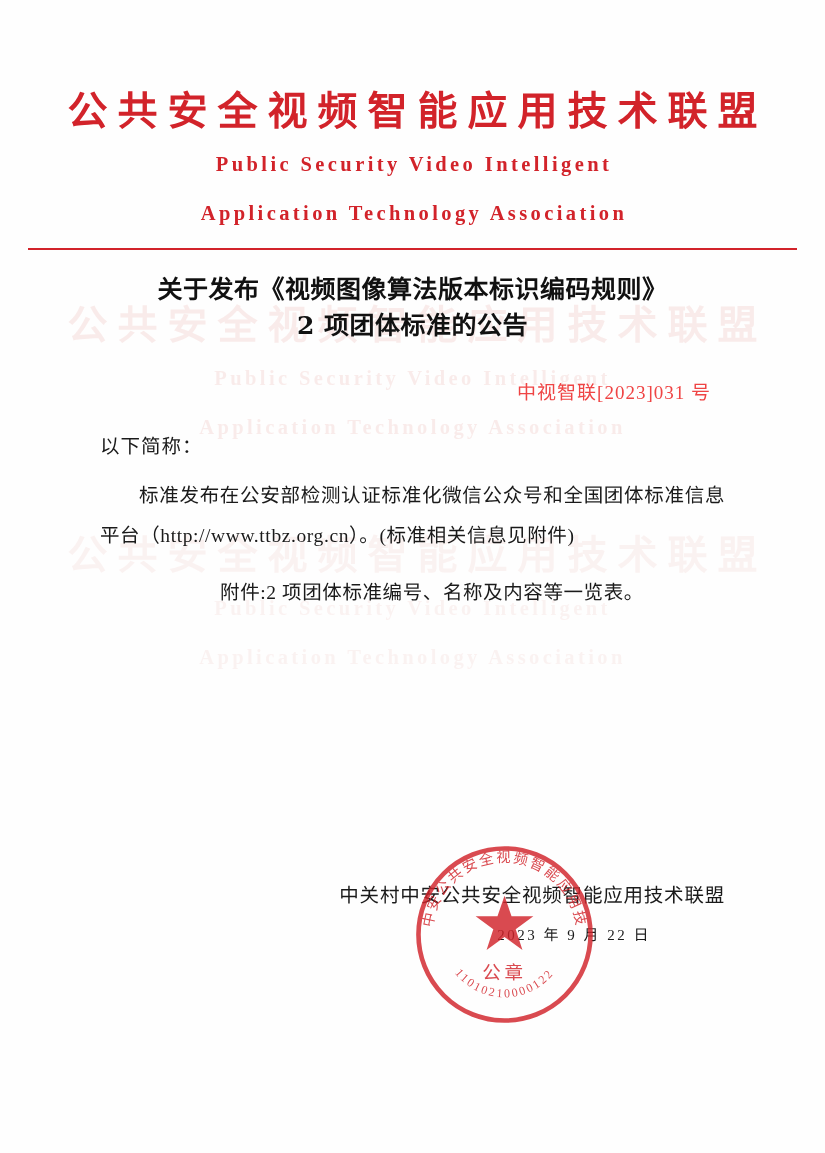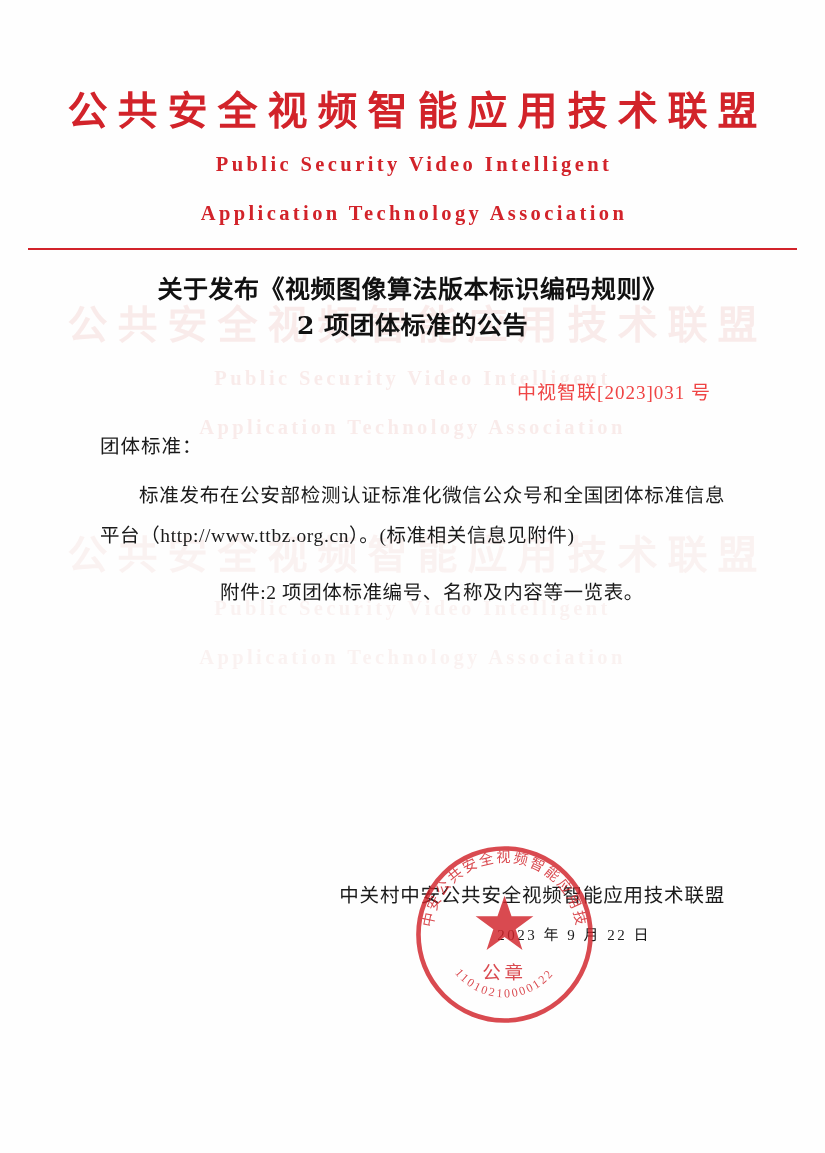--- a/index.html
+++ b/index.html
@@ -210,21 +210,21 @@
   <div class="lh-rule"></div>
 
   <div class="content">
     <div class="doc-title">
       <span>关于发布《视频图像算法版本标识编码规则》</span>
       <span class="l2">2 项团体标准的公告</span>
     </div>
 
     <div class="doc-number">中视智联[2023]031 号</div>
 
-    <div class="salutation">团体标准：</div>
+    <div class="salutation">以下简称：</div>
 
     <p class="para">标准发布在公安部检测认证标准化微信公众号和全国团体标准信息平台（http://www.ttbz.org.cn）。(标准相关信息见附件)</p>
     <p class="para nojustify">附件:2 项团体标准编号、名称及内容等一览表。</p>
   </div>
 
   <div class="signature">
     <div class="sig-org">中关村中安公共安全视频智能应用技术联盟</div>
     <div class="sig-date">2023 年 9 月 22 日</div>
   </div>
 

